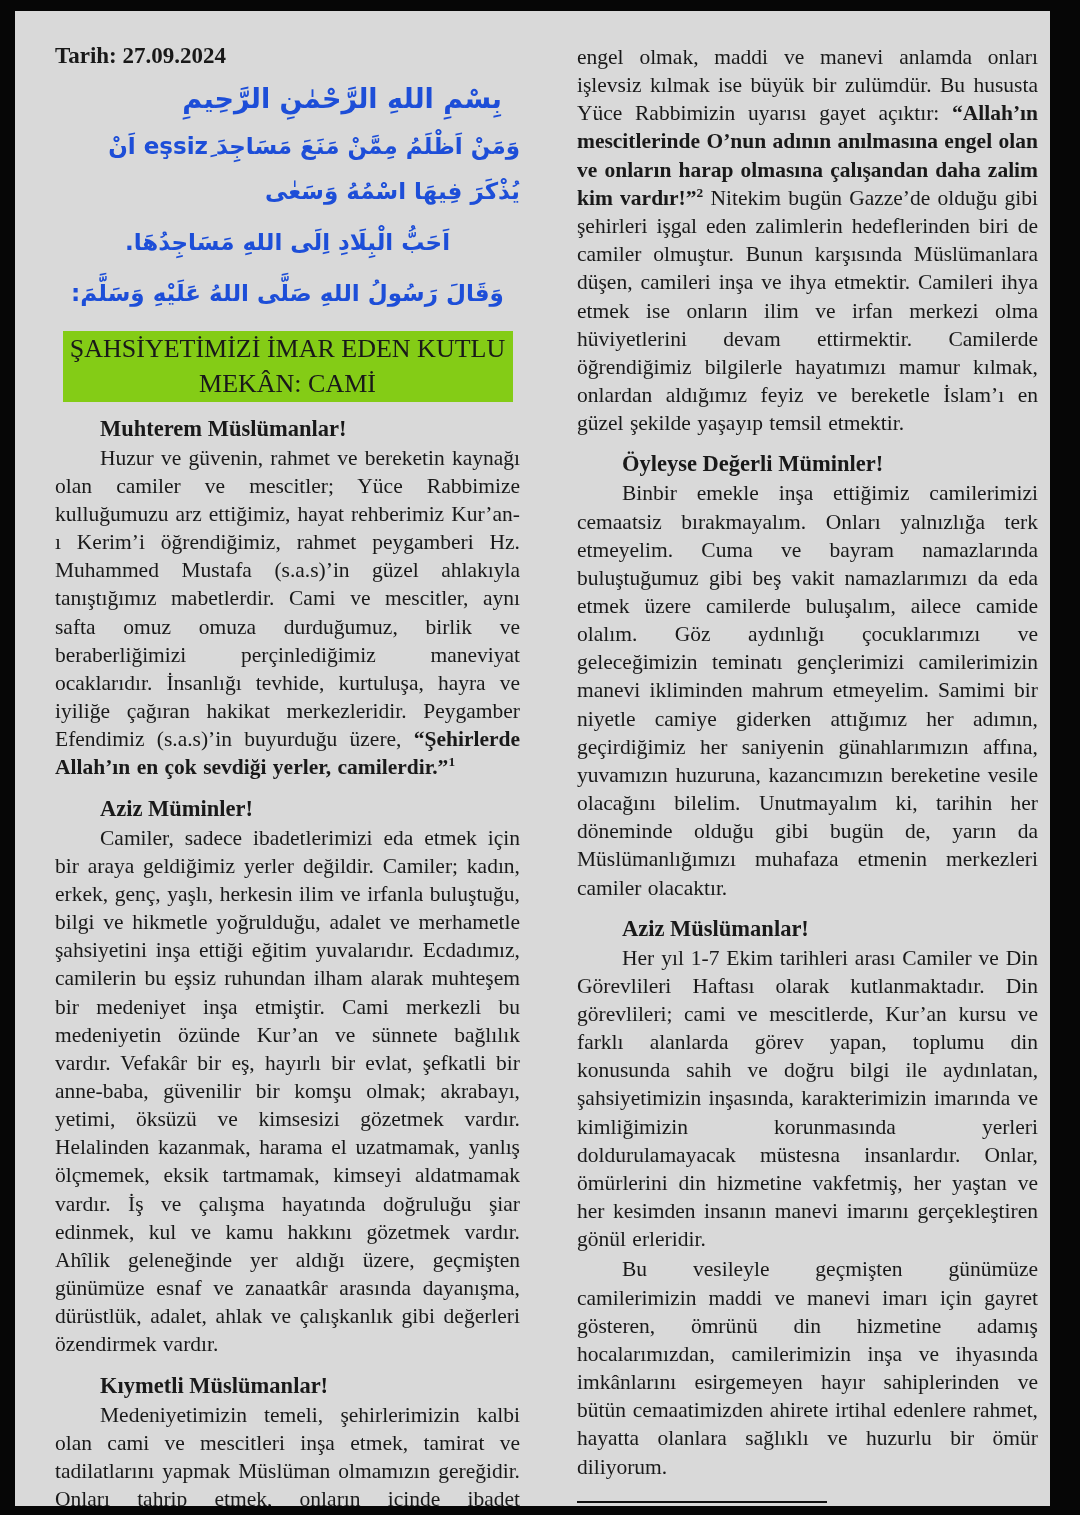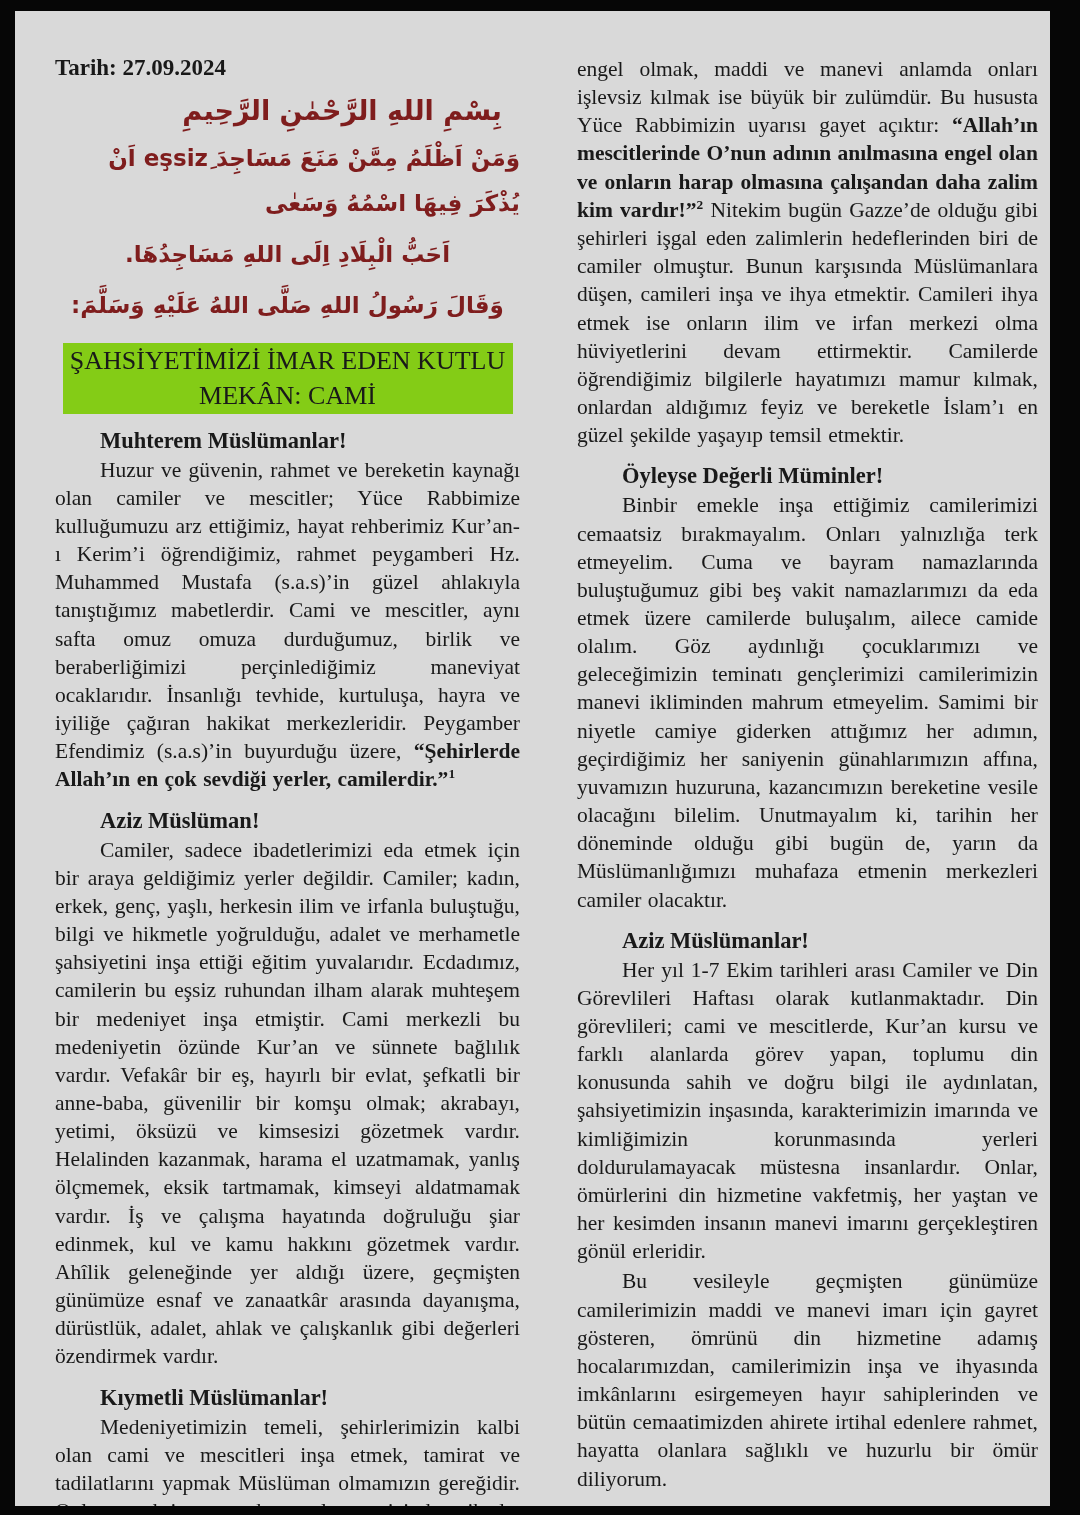--- a/index.html
+++ b/index.html
@@ -2,33 +2,33 @@
 <html lang="tr"><head>
 <meta charset="utf-8">
 <style>
   html,body{margin:0;padding:0;}
   body{width:1080px;height:1515px;background:#060606;overflow:hidden;}
   .page{position:relative;width:1080px;height:1515px;background:#060606;}
   .inner{
     position:absolute;left:15px;top:11px;right:30px;bottom:9px;
     background:#d9d9d9;
     box-sizing:border-box;
-    padding:44px 12px 0 40px;
+    padding:32px 12px 0 40px;
     display:flex;gap:45px;
     font-family:"Liberation Serif","DejaVu Serif",serif;
     color:#191919;
     overflow:hidden;
   }
   .col{box-sizing:border-box;}
   .col-left{flex:0 0 465px;width:465px;}
   .col-right{flex:1;margin-left:12px;}
   .date{font-weight:bold;font-size:23px;margin:0 0 4px 0;}
   .arabic{
     direction:rtl;unicode-bidi:embed;
-    color:#7f1d1d;
+    color:#1d4ed8;
     font-family:"DejaVu Sans",sans-serif;
     font-weight:bold;
   }
   .basmala{text-align:right;font-size:27px;padding:10px 18px 2px 0;}
   .verse{font-size:23px;line-height:1.95;text-align:right;margin-top:8px;}
   .arabic-center{font-size:23px;line-height:1.95;text-align:center;margin-top:6px;}
   .title{
     font-size:26px;font-weight:normal;text-align:center;
     margin:16px auto 4px auto;line-height:1.35;max-width:450px;
     background:#84cc16;
@@ -61,21 +61,21 @@
     <div class="col col-left">
       <div class="date">Tarih: 27.09.2024</div>
       <div class="arabic basmala">بِسْمِ اللهِ الرَّحْمٰنِ الرَّحِيمِ</div>
       <div class="arabic verse">وَمَنْ اَظْلَمُ مِمَّنْ مَنَعَ مَسَاجِدَ eşsizِ اَنْ يُذْكَرَ فِيهَا اسْمُهُ وَسَعٰى</div>
       <div class="arabic arabic-center">اَحَبُّ الْبِلَادِ اِلَى اللهِ مَسَاجِدُهَا.</div>
       <div class="arabic arabic-center">وَقَالَ رَسُولُ اللهِ صَلَّى اللهُ عَلَيْهِ وَسَلَّمَ:</div>
       <h1 class="title">ŞAHSİYETİMİZİ İMAR EDEN KUTLU MEKÂN: CAMİ</h1>
       <div class="flow">
           <h2 class="sec-heading">Muhterem Müslümanlar!</h2>
           <p class="para indent"><span>Huzur ve güvenin, rahmet ve bereketin kaynağı olan camiler ve mescitler; Yüce Rabbimize kulluğumuzu arz ettiğimiz, hayat rehberimiz Kur’an-ı Kerim’i öğrendiğimiz, rahmet peygamberi Hz. Muhammed Mustafa (s.a.s)’in güzel ahlakıyla tanıştığımız mabetlerdir. Cami ve mescitler, aynı safta omuz omuza durduğumuz, birlik ve beraberliğimizi perçinlediğimiz maneviyat ocaklarıdır. İnsanlığı tevhide, kurtuluşa, hayra ve iyiliğe çağıran hakikat merkezleridir. Peygamber Efendimiz (s.a.s)’in buyurduğu üzere, </span><b>“Şehirlerde Allah’ın en çok sevdiği yerler, camilerdir.”</b><sup>1</sup></p>
-          <h2 class="sec-heading">Aziz Müslüman!</h2>
+          <h2 class="sec-heading">Aziz Müminler!</h2>
           <p class="para indent"><span>Camiler, sadece ibadetlerimizi eda etmek için bir araya geldiğimiz yerler değildir. Camiler; kadın, erkek, genç, yaşlı, herkesin ilim ve irfanla buluştuğu, bilgi ve hikmetle yoğrulduğu, adalet ve merhametle şahsiyetini inşa ettiği eğitim yuvalarıdır. Ecdadımız, camilerin bu eşsiz ruhundan ilham alarak muhteşem bir medeniyet inşa etmiştir. Cami merkezli bu medeniyetin özünde Kur’an ve sünnete bağlılık vardır. Vefakâr bir eş, hayırlı bir evlat, şefkatli bir anne-baba, güvenilir bir komşu olmak; akrabayı, yetimi, öksüzü ve kimsesizi gözetmek vardır. Helalinden kazanmak, harama el uzatmamak, yanlış ölçmemek, eksik tartmamak, kimseyi aldatmamak vardır. İş ve çalışma hayatında doğruluğu şiar edinmek, kul ve kamu hakkını gözetmek vardır. Ahîlik geleneğinde yer aldığı üzere, geçmişten günümüze esnaf ve zanaatkâr arasında dayanışma, dürüstlük, adalet, ahlak ve çalışkanlık gibi değerleri özendirmek vardır.</span></p>
           <h2 class="sec-heading">Kıymetli Müslümanlar!</h2>
           <p class="para indent"><span>Medeniyetimizin temeli, şehirlerimizin kalbi olan cami ve mescitleri inşa etmek, tamirat ve tadilatlarını yapmak Müslüman olmamızın gereğidir. Onları tahrip etmek, onların içinde ibadet yapılmasına</span></p>
         </div>
     </div>
 
     <div class="col col-right">
       <div class="flow">
           <p class="para"><span>engel olmak, maddi ve manevi anlamda onları işlevsiz kılmak ise büyük bir zulümdür. Bu hususta Yüce Rabbimizin uyarısı gayet açıktır: </span><b>“Allah’ın mescitlerinde O’nun adının anılmasına engel olan ve onların harap olmasına çalışandan daha zalim kim vardır!”</b><sup>2</sup><span> Nitekim bugün Gazze’de olduğu gibi şehirleri işgal eden zalimlerin hedeflerinden biri de camiler olmuştur. Bunun karşısında Müslümanlara düşen, camileri inşa ve ihya etmektir. Camileri ihya etmek ise onların ilim ve irfan merkezi olma hüviyetlerini devam ettirmektir. Camilerde öğrendiğimiz bilgilerle hayatımızı mamur kılmak, onlardan aldığımız feyiz ve bereketle İslam’ı en güzel şekilde yaşayıp temsil etmektir.</span></p>
           <h2 class="sec-heading">Öyleyse Değerli Müminler!</h2>

